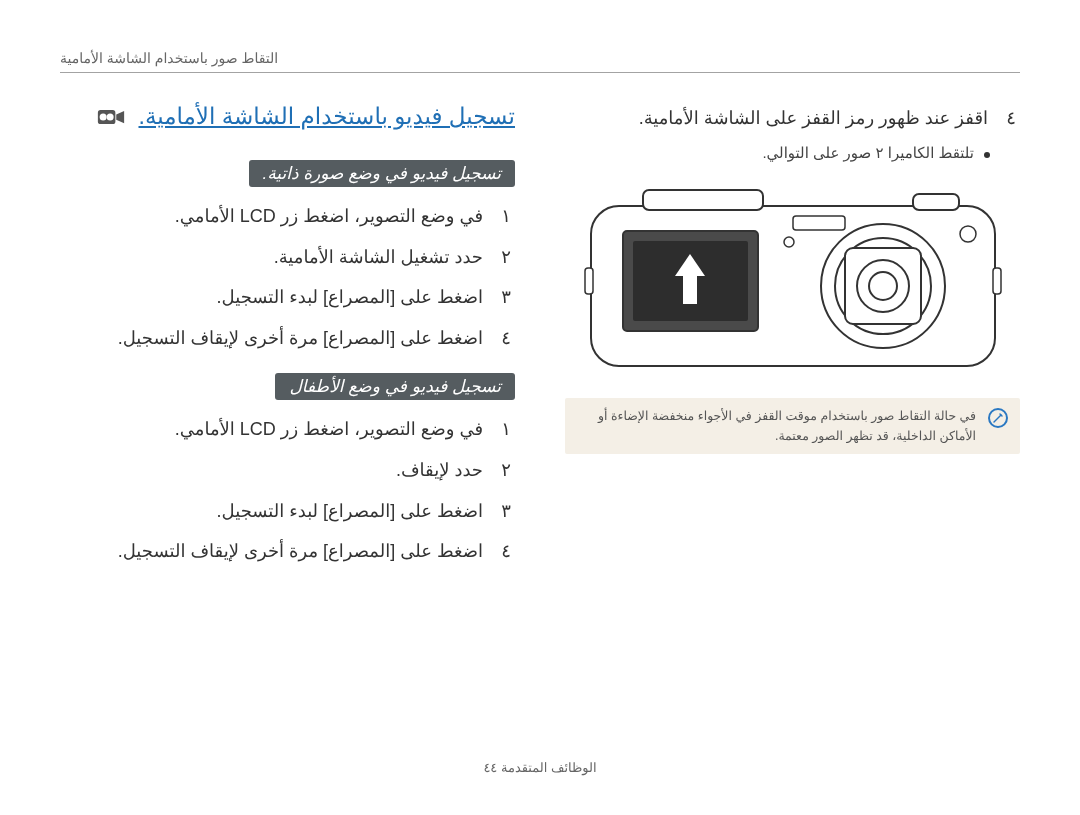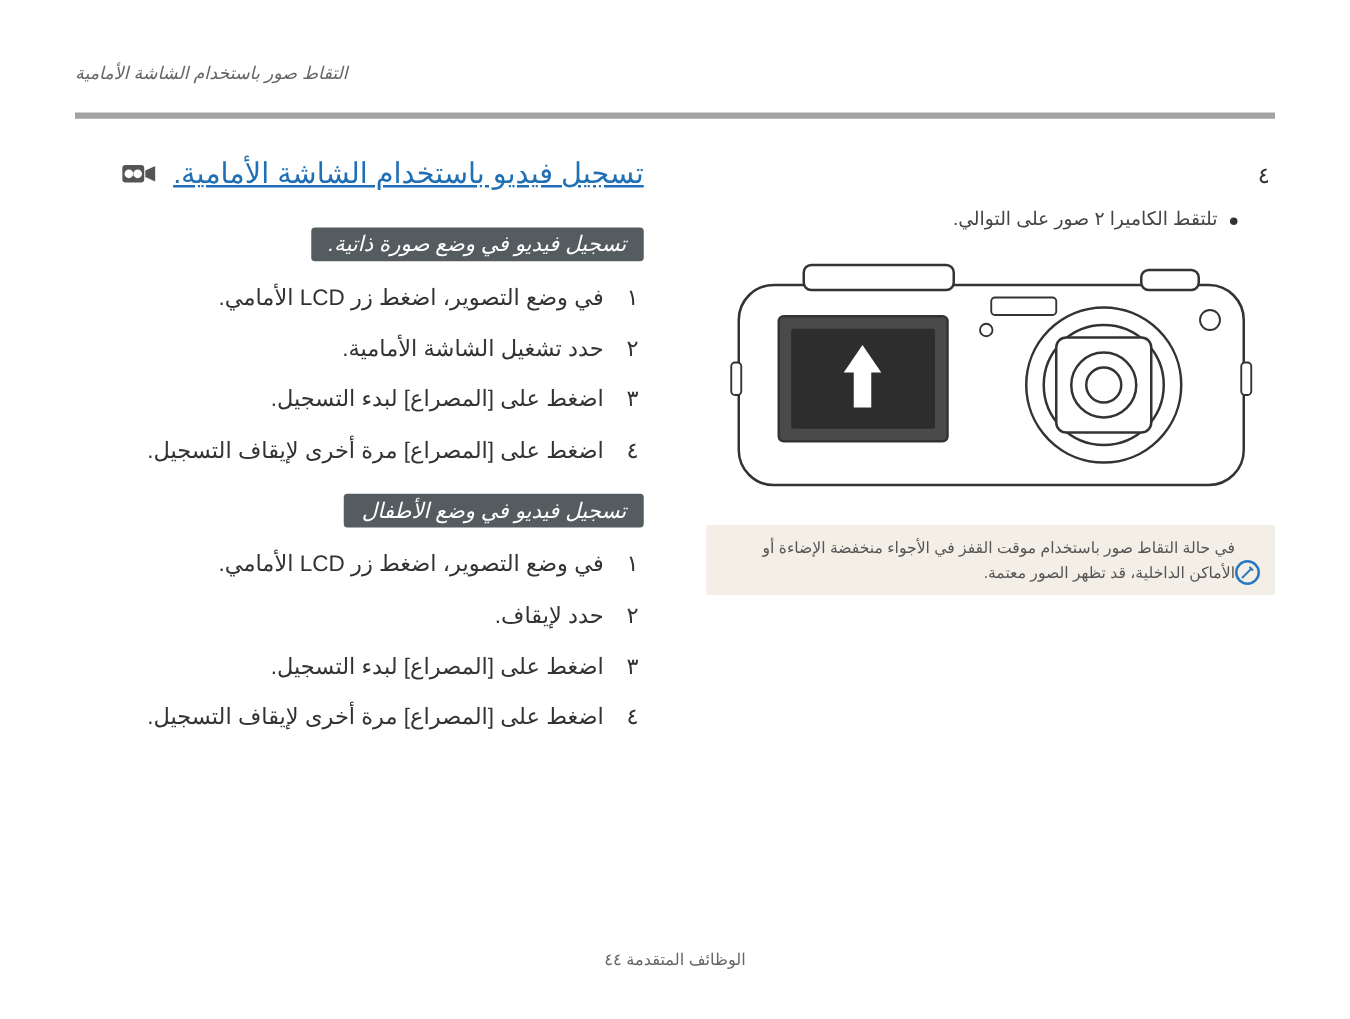--- a/index.html
+++ b/index.html
@@ -13,24 +13,23 @@
     direction: rtl;
   }
   .page {
     padding: 50px 60px 30px 60px;
     position: relative;
     height: 100%;
   }
   .header-bar {
     text-align: left;
     font-size: 14px;
-    font-style: italic;
     color: #666;
-    border-bottom: 5px solid #a3a3a3;
-    padding-bottom: 24px;
+    border-bottom: 1px solid #a3a3a3;
+    padding-bottom: 6px;
     margin-bottom: 30px;
   }
   .two-col {
     display: flex;
     flex-direction: row;
     gap: 50px;
   }
   .col-right { flex: 1; }
   .col-left  { flex: 1; }
   .step-line {
@@ -55,27 +54,28 @@
   .bullet-dot {
     width: 6px; height: 6px; background:#333; border-radius:50%;
     display:inline-block; margin-top:8px; flex-shrink:0;
   }
   .camera-fig {
     margin: 6px 0 22px 0;
     display:flex; justify-content:center;
   }
   .note-box {
     display:flex;
+    gap:12px;
     background:#f4efe6;
     padding:8px 12px;
     border-radius:2px;
     font-size:12.5px;
     color:#555;
     line-height:1.6;
-    align-items:flex-end;
+    align-items:flex-start;
   }
   .note-icon {
     width:20px; height:20px; flex-shrink:0;
     border:2px solid #2a78c2; color:#2a78c2;
     border-radius:50%;
     display:flex; align-items:center; justify-content:center;
     font-weight:bold; font-size:13px;
     margin-top:2px;
   }
   .section-title-row{
@@ -115,20 +115,21 @@
 
 <div class="page">
   <div class="header-bar">التقاط صور باستخدام الشاشة الأمامية</div>
 
   <div class="two-col">
 
     <div class="col-right">
 
       <div class="step-line">
         <span class="step-num">٤</span>
+        <span>اقفز عند ظهور رمز القفز على الشاشة الأمامية.</span>
       </div>
 
       <div class="bullet-line">
         <span class="bullet-dot"></span>
         <span>تلتقط الكاميرا ٢ صور على التوالي.</span>
       </div>
 
       <div class="camera-fig">
         <svg class="camera" viewBox="0 0 420 200">
 

